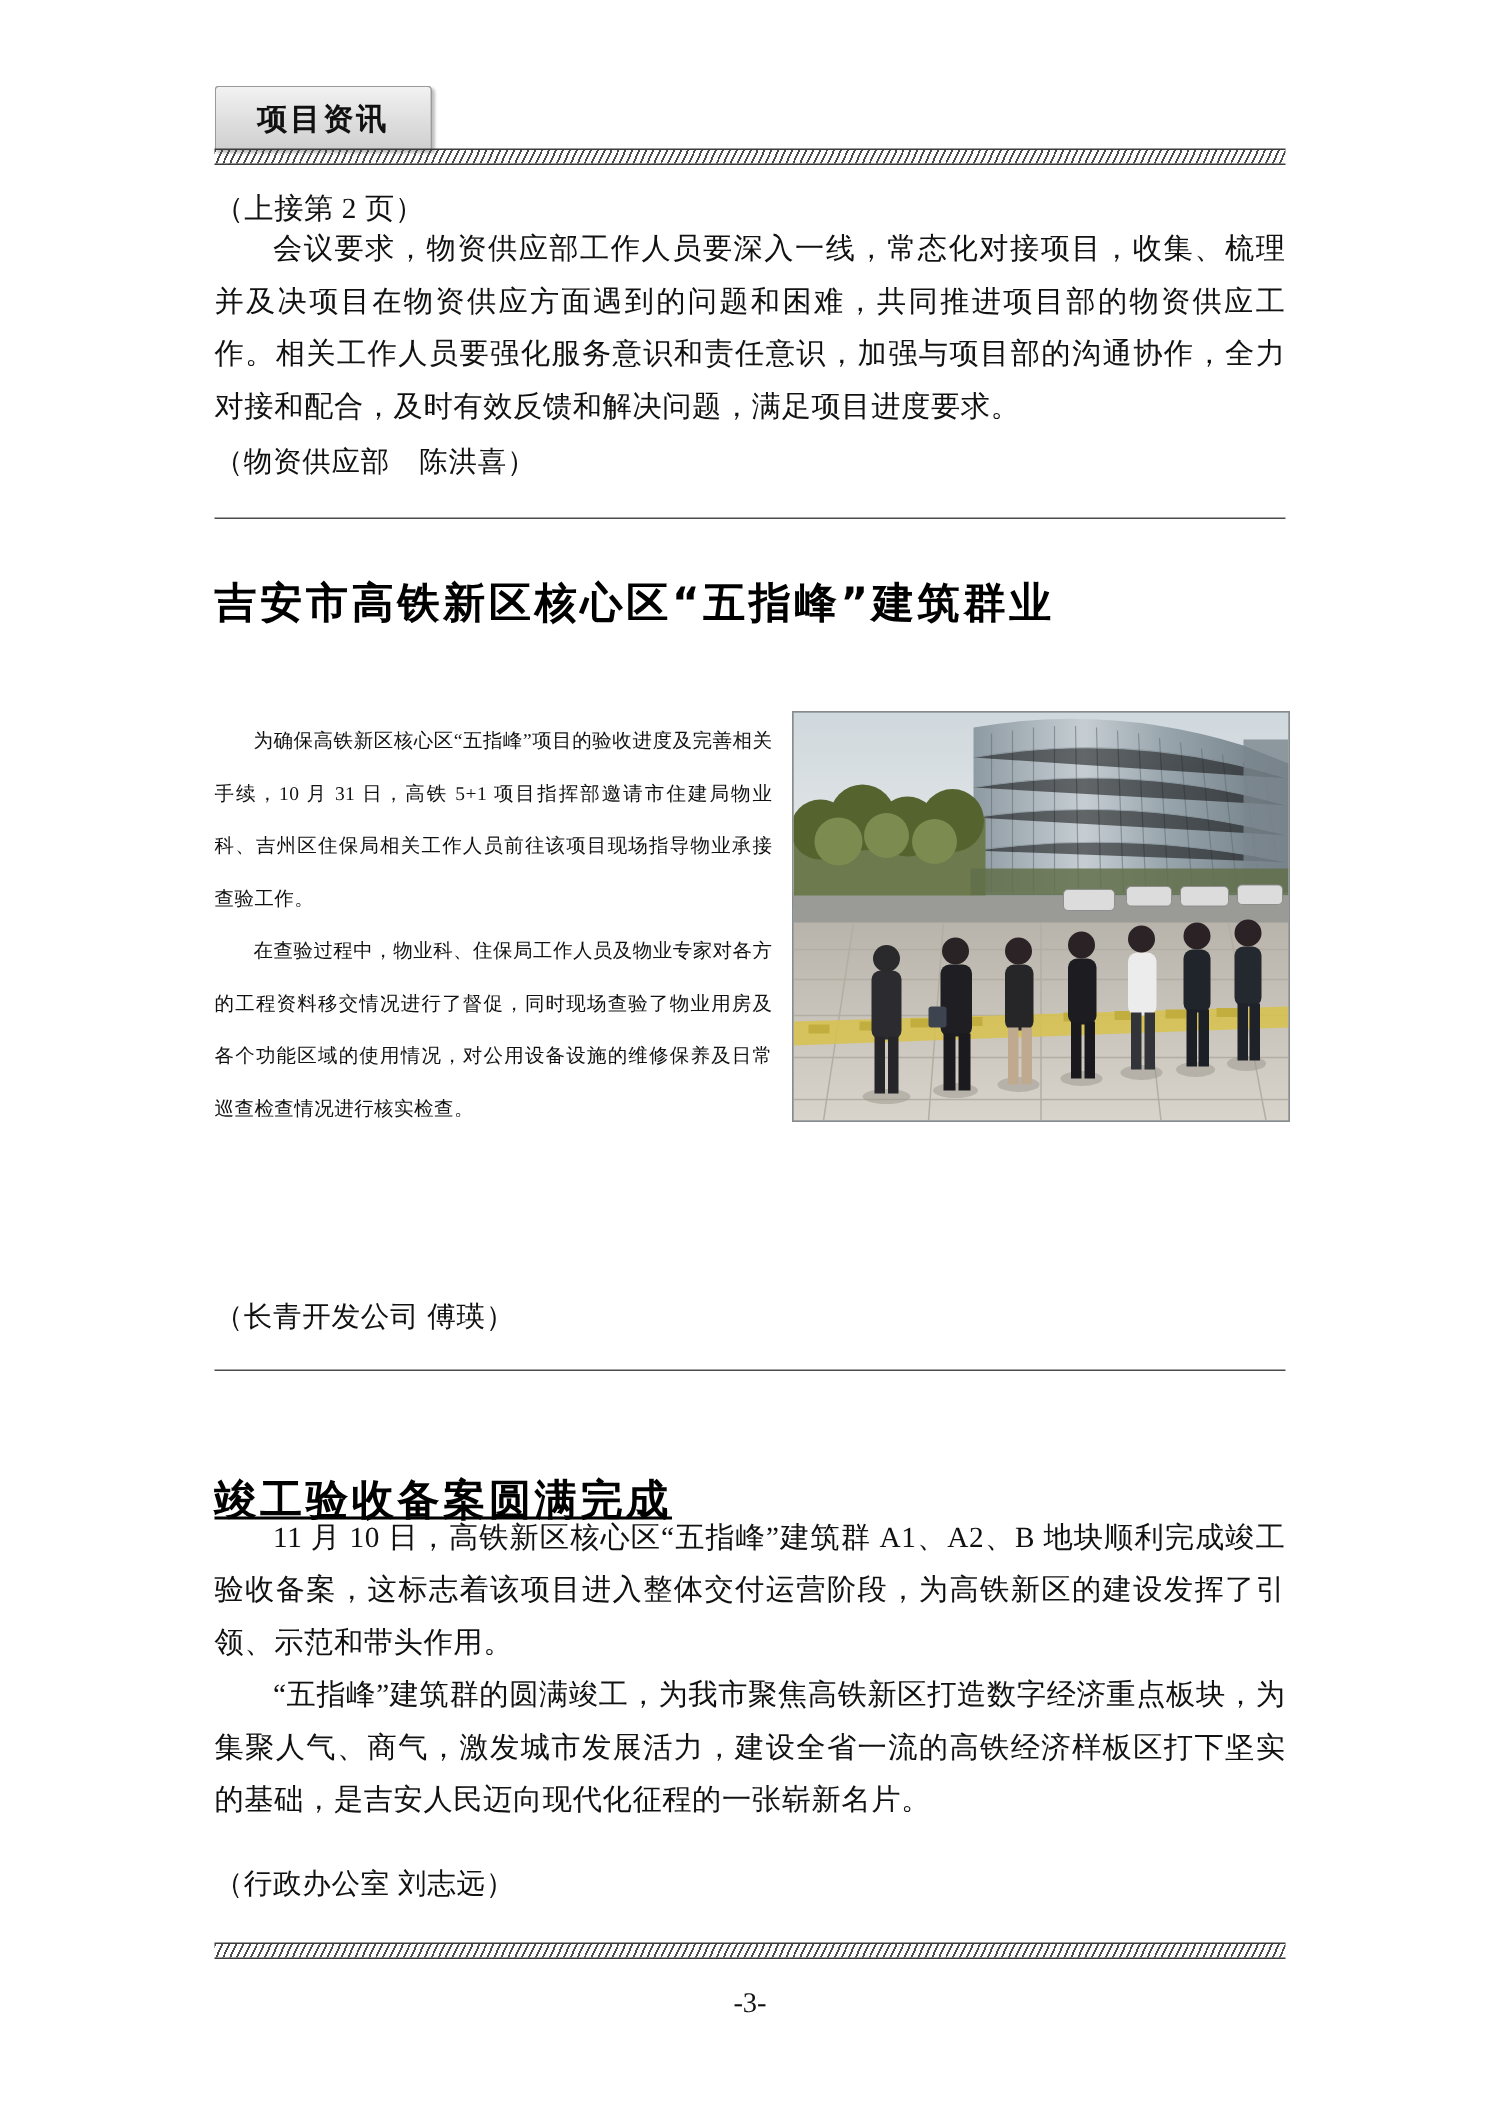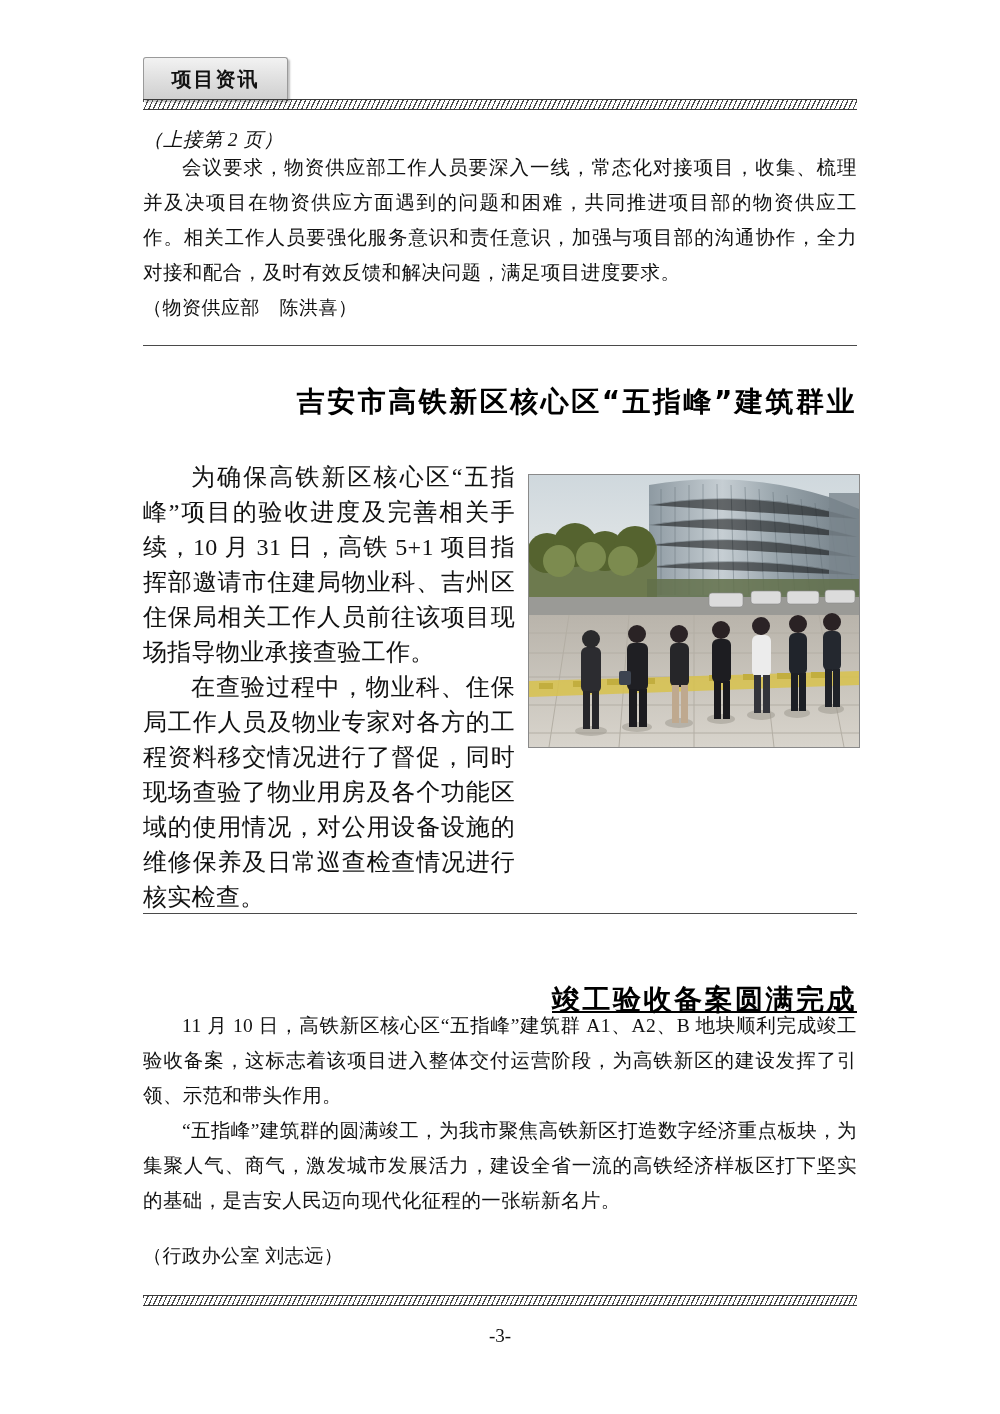--- a/index.html
+++ b/index.html
@@ -68,21 +68,21 @@
     position:absolute;
     font-size:19px;
     letter-spacing:0.5px;
   }
 
   
   .headline {
     position:absolute;
     width:714px;
     left:143px;
-    text-align:right;
+    text-align:left;
     font-family:"DejaVu Sans", sans-serif;
     font-weight:bold;
     font-size:28px;
     line-height:48px;
     letter-spacing:2.5px;
     color:#000;
   }
 
   
   .photo {
@@ -91,23 +91,23 @@
     width:330px; height:272px;
     border:1px solid #8a8a8a;
     overflow:hidden;
     background:#9fb2bd;
   }
   .photo svg { display:block; }
 
   
   .wrapcol {
     position:absolute;
-    left:143px; top:460px;
+    left:143px; top:476px;
     width:372px;
-    font-size:24px;
+    font-size:13px;
     line-height:35px;
     text-align:justify;
     text-justify:inter-ideograph;
     letter-spacing:0.3px;
   }
 
   .pagenum {
     position:absolute;
     left:0; top:1325px; width:1000px;
     text-align:center;
@@ -119,23 +119,23 @@
 <body>
 
 <div class="page">
 
   <div class="section-tab">
     <span>项目资讯</span>
   </div>
 
   <div class="rule-hatch" style="left:143px; top:99px; width:714px;"></div>
 
-  <div class="col" style="left:143px; top:122px; width:714px;font-style:italic;">（上接第 2 页）</div>
-
-  <div class="col indent" style="left:143px; top:150px; width:714px;">会议要求，物资供应部工作人员要深入一线，常态化对接项目，收集、梳理并及决项目在物资供应方面遇到的问题和困难，共同推进项目部的物资供应工作。相关工作人员要强化服务意识和责任意识，加强与项目部的沟通协作，全力对接和配合，及时有效反馈和解决问题，满足项目进度要求。</div>
+  <div class="col" style="left:143px; top:122px; width:714px;">（上接第 2 页）</div>
+
+  <div class="col indent" style="left:143px; top:150px; width:714px;font-family:Liberation Mono, monospace;">会议要求，物资供应部工作人员要深入一线，常态化对接项目，收集、梳理并及决项目在物资供应方面遇到的问题和困难，共同推进项目部的物资供应工作。相关工作人员要强化服务意识和责任意识，加强与项目部的沟通协作，全力对接和配合，及时有效反馈和解决问题，满足项目进度要求。</div>
 
   <div class="byline" style="left:143px; top:295px; width:714px;">（物资供应部　陈洪喜）</div>
 
   <div class="rule-thin" style="left:143px; top:345px; width:714px;"></div>
 
   <div class="headline" style="top:378px;">吉安市高铁新区核心区“五指峰”建筑群业</div>
 
   <div class="photo">
     <svg width="330" height="272" viewBox="0 0 330 272">
       <defs>
@@ -298,20 +298,21 @@
       </g>
     </svg>
   </div>
 
   <div class="wrapcol">
     <div class="indent">为确保高铁新区核心区“五指峰”项目的验收进度及完善相关手续，10 月 31 日，高铁 5+1 项目指挥部邀请市住建局物业科、吉州区住保局相关工作人员前往该项目现场指导物业承接查验工作。</div>
     <div class="indent">在查验过程中，物业科、住保局工作人员及物业专家对各方的工程资料移交情况进行了督促，同时现场查验了物业用房及各个功能区域的使用情况，对公用设备设施的维修保养及日常巡查检查情况进行核实检查。</div>
   </div>
 
 
+  <div class="byline" style="left:143px; top:865px; width:714px;">（长青开发公司 傅瑛）</div>
 
   <div class="rule-thin" style="left:143px; top:913px; width:714px;"></div>
 
   <div class="headline" style="top:976px;text-decoration:underline;">竣工验收备案圆满完成</div>
 
   <div class="col indent" style="left:143px; top:1008px; width:714px;">11 月 10 日，高铁新区核心区“五指峰”建筑群 A1、A2、B 地块顺利完成竣工验收备案，这标志着该项目进入整体交付运营阶段，为高铁新区的建设发挥了引领、示范和带头作用。</div>
   <div class="col indent" style="left:143px; top:1113px; width:714px;">“五指峰”建筑群的圆满竣工，为我市聚焦高铁新区打造数字经济重点板块，为集聚人气、商气，激发城市发展活力，建设全省一流的高铁经济样板区打下坚实的基础，是吉安人民迈向现代化征程的一张崭新名片。</div>
 
   <div class="byline" style="left:143px; top:1243px; width:714px;">（行政办公室 刘志远）</div>
 

